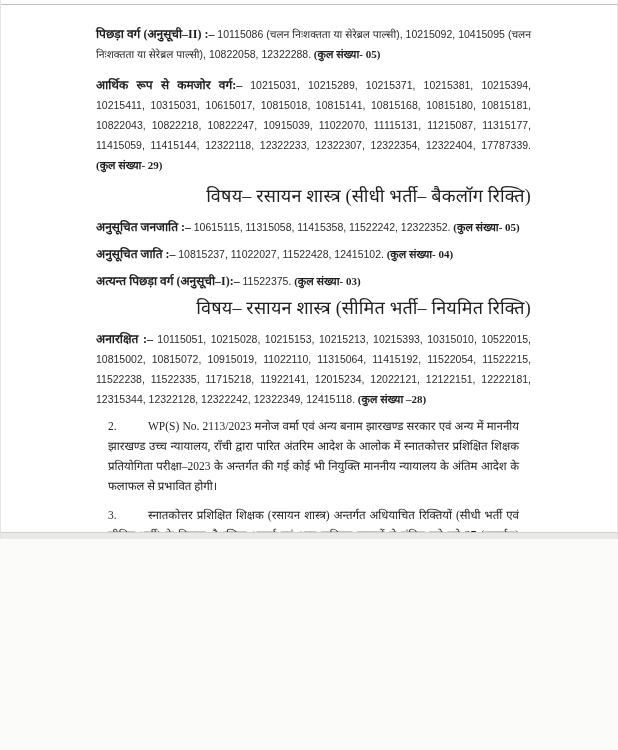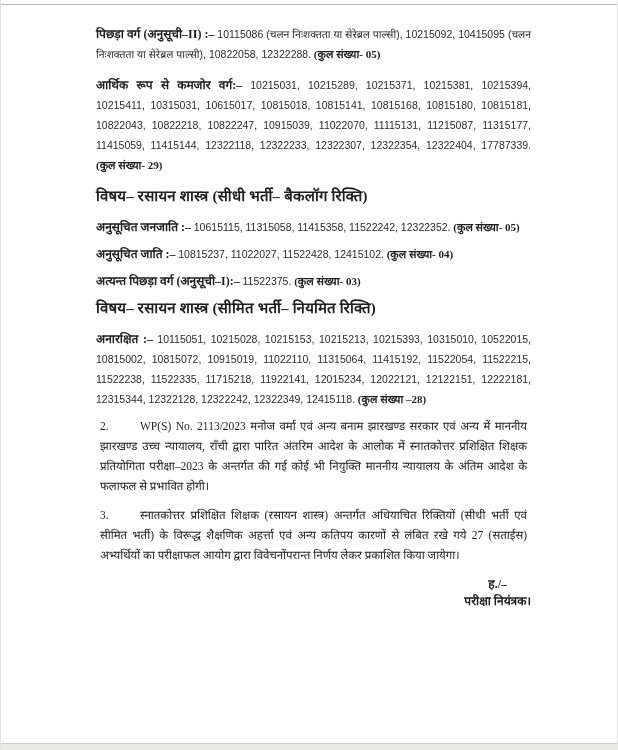--- a/index.html
+++ b/index.html
@@ -1,37 +1,37 @@
 <!DOCTYPE html>
 <html><head>
 <meta charset="utf-8">
 <style>
   html,body{margin:0;padding:0;background:#fbfbfa;}
   .page{
     position:relative;
-    width:618px;height:750px;
+    width:618px;height:539px;
     box-sizing:border-box;
     background:#ffffff;
     border-left:1px solid #e3e3e1;
     border-right:1px solid #e3e3e1;
     padding:24px 86px 0 95px;
     font-family:"Liberation Serif","DejaVu Serif",serif;
     color:#1f1f1f;
     overflow:hidden;
   }
   .edge-top{position:absolute;left:0;top:4px;width:100%;height:1px;background:#bdbdbb;}
   .edge-bottom{position:absolute;left:0;bottom:0;width:100%;height:6px;background:#e9e9e6;border-top:1px solid #cfcfcc;}
   .cat{margin:0 0 11px;line-height:20px;text-align:justify;font-size:11px;}
   .lbl{font-weight:bold;font-size:12px;}
   .nums{font-family:"Liberation Sans","DejaVu Sans",sans-serif;font-size:10.5px;color:#2b2b2b;}
   .cnt{font-weight:bold;font-size:11px;}
-  .heading{text-align:left;font-weight:bold;font-size:15px;line-height:21px;margin:0 0 10px;letter-spacing:.2px;}
+  .heading{text-align:right;font-weight:normal;font-size:18px;line-height:21px;margin:0 0 10px;letter-spacing:.2px;}
   .line{margin:0 0 7px;line-height:20px;text-align:justify;font-size:11px;}
   .sec{margin:0 0 4px;}
-  .npara{margin:0 4px 9px;line-height:20px;text-align:justify;font-size:11.5px;}
+  .npara{margin:0 12px 9px;line-height:20px;text-align:justify;font-size:11.5px;}
   .npara:first-of-type{margin-top:8px;}
   .pnum{display:inline-block;min-width:40px;}
   .p5{margin-bottom:4px;}
   .sig{float:right;display:inline-block;text-align:center;margin-top:2px;font-weight:bold;font-size:12px;line-height:17px;}
 </style>
 </head>
 <body>
 
 <div class="page">
   <div class="edge-top"></div>

